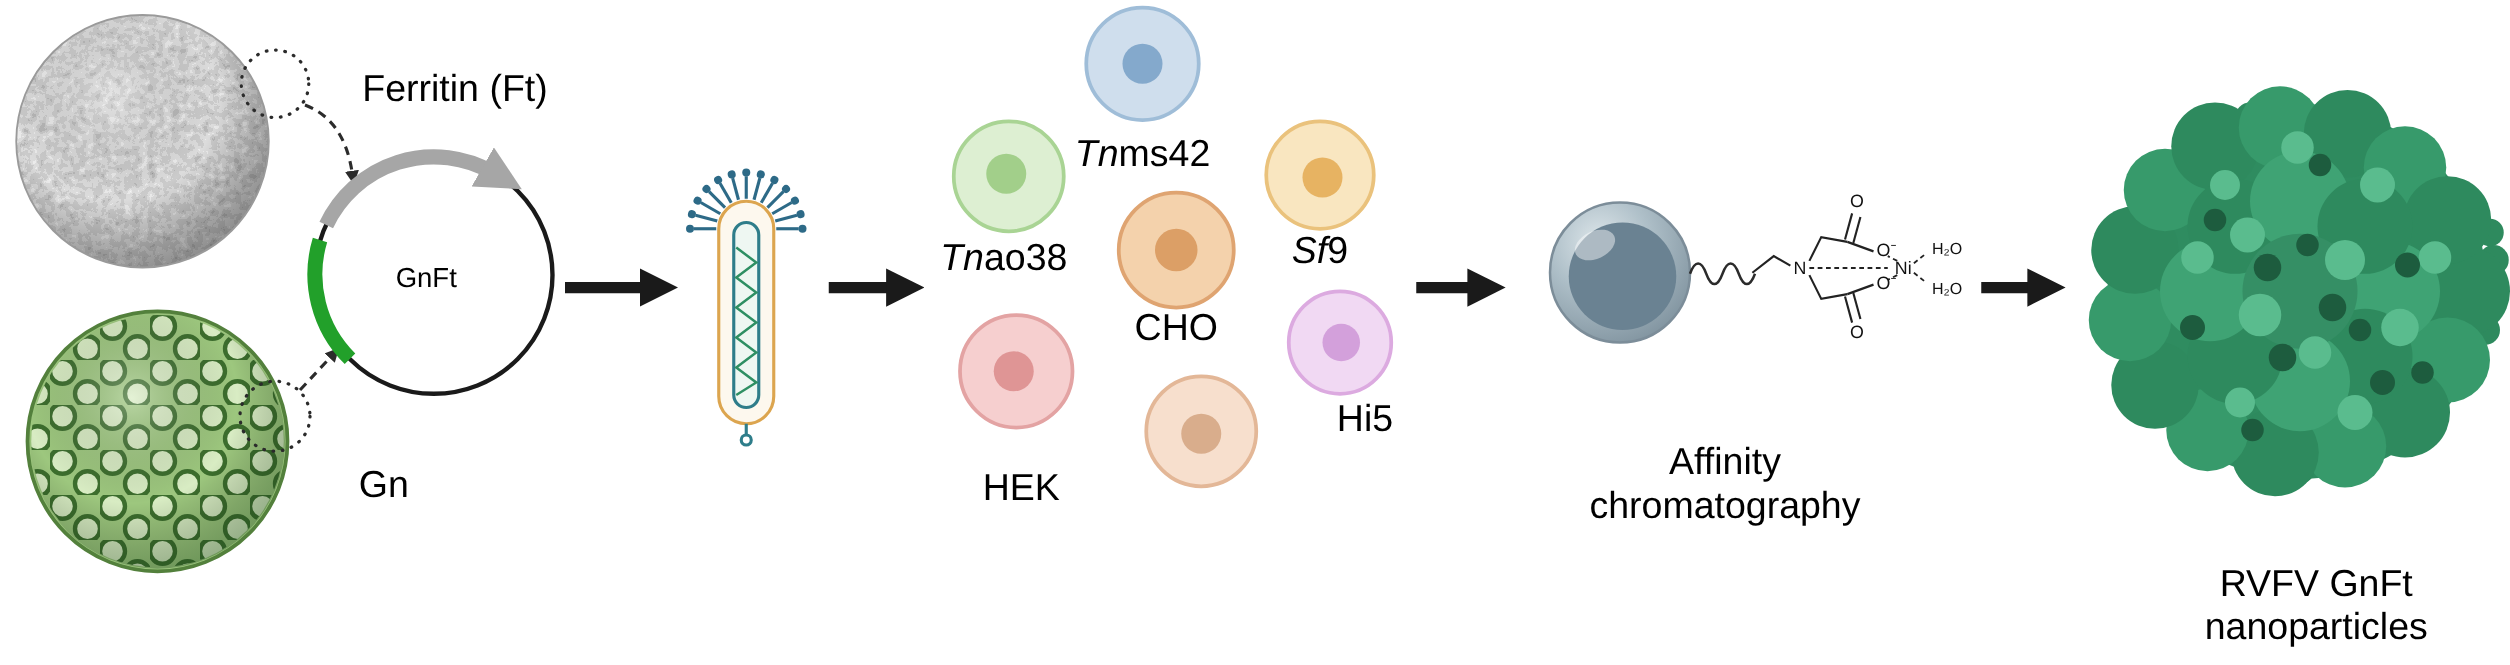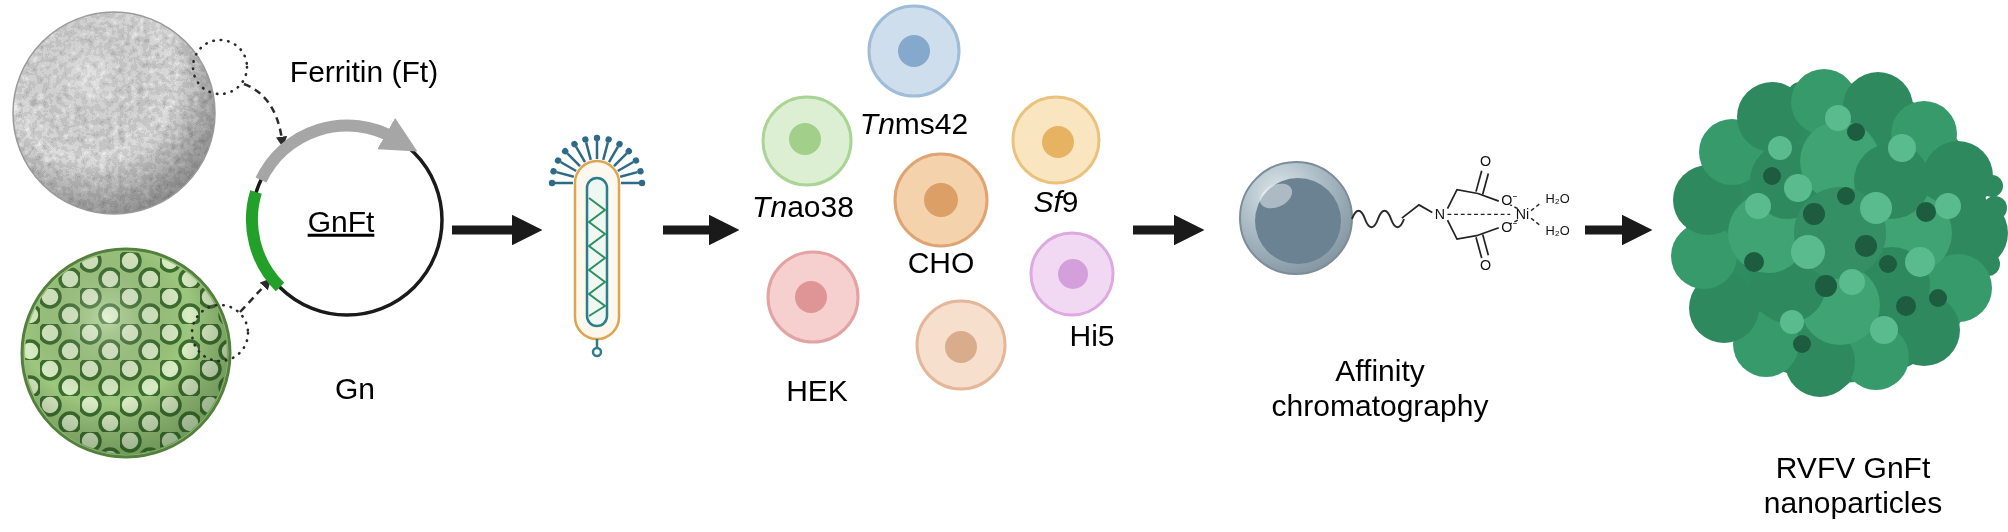--- a/index.html
+++ b/index.html
@@ -6,21 +6,21 @@
   .canvas{
     position:relative;width:2008px;height:532px;background:#ffffff;overflow:hidden;
     font-family:"Liberation Sans", sans-serif;color:#1a1a1a;
   }
   .canvas svg{position:absolute;left:0;top:0;}
   .lbl{
     position:absolute;transform:translate(-50%,-50%);white-space:nowrap;
     font-size:30px;line-height:1.15;color:#000000;text-align:center;
   }
   .lbl2{white-space:normal;width:360px;}
-  .gnft{font-size:30px;text-decoration:underline;}
+  .gnft{font-size:22px;}
   .it{font-style:italic;}
 </style>
 </head>
 <body>
 
 <div class="canvas">
 
 <svg width="2008" height="532" viewBox="0 0 2008 532">
   <defs>
     <filter id="speckle" x="-5%" y="-5%" width="110%" height="110%">
@@ -241,21 +241,21 @@
     <circle cx="1926" cy="212" r="10" fill="#1d5c3e"></circle>
         <circle cx="1856" cy="132" r="9" fill="#1d5c3e"></circle>
     <circle cx="1802" cy="344" r="9" fill="#1d5c3e"></circle>
         <circle cx="1938" cy="298" r="9" fill="#1d5c3e"></circle>
     <circle cx="1772" cy="176" r="9" fill="#1d5c3e"></circle>
         <circle cx="1906" cy="306" r="10" fill="#1d5c3e"></circle>
   </g>
 </svg>
 
 <div class="lbl" style="left:364px;top:72px;">Ferritin (Ft)</div>
-<div class="lbl" style="left:307px;top:389px;margin-left:48px;">Gn</div>
+<div class="lbl" style="left:307px;top:389px;">Gn</div>
 <div class="lbl gnft" style="left:341px;top:222px;">GnFt</div>
 
 <div class="lbl" style="left:914px;top:124px;"><span></span><span class="it">Tn</span><span>ms42</span></div>
 <div class="lbl" style="left:803px;top:207px;"><span></span><span class="it">Tn</span><span>ao38</span></div>
 <div class="lbl" style="left:1056px;top:202px;"><span></span><span class="it">Sf</span><span>9</span></div>
 <div class="lbl" style="left:941px;top:263px;"><span>CHO</span><span class="it"></span><span></span></div>
 <div class="lbl" style="left:817px;top:363px;margin-top:28px;"><span>HEK</span><span class="it"></span><span></span></div>
 <div class="lbl" style="left:1092px;top:336px;"><span>Hi5</span><span class="it"></span><span></span></div>
 
 <div class="lbl lbl2" style="left:1380px;top:388px;">

